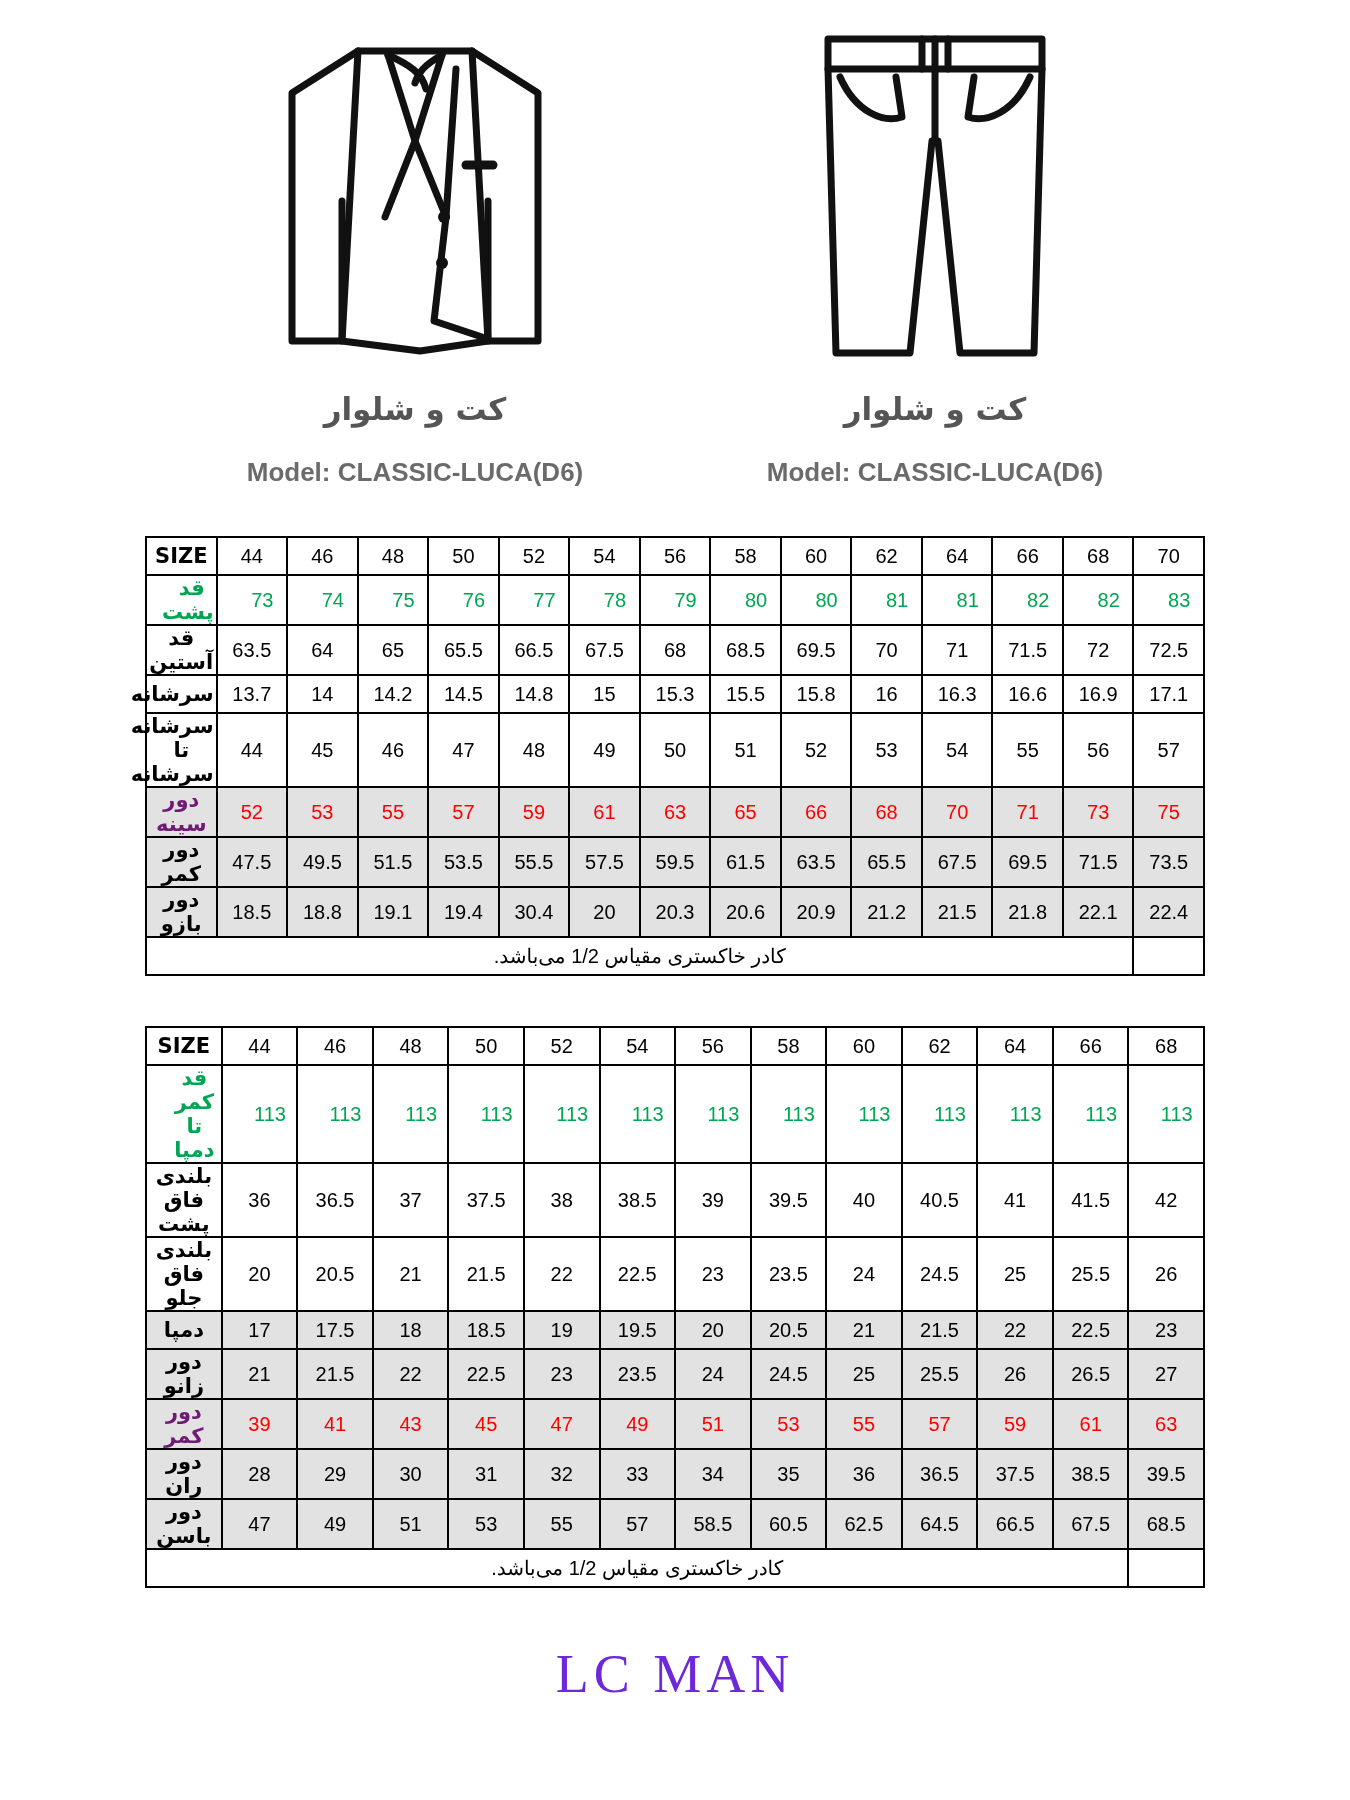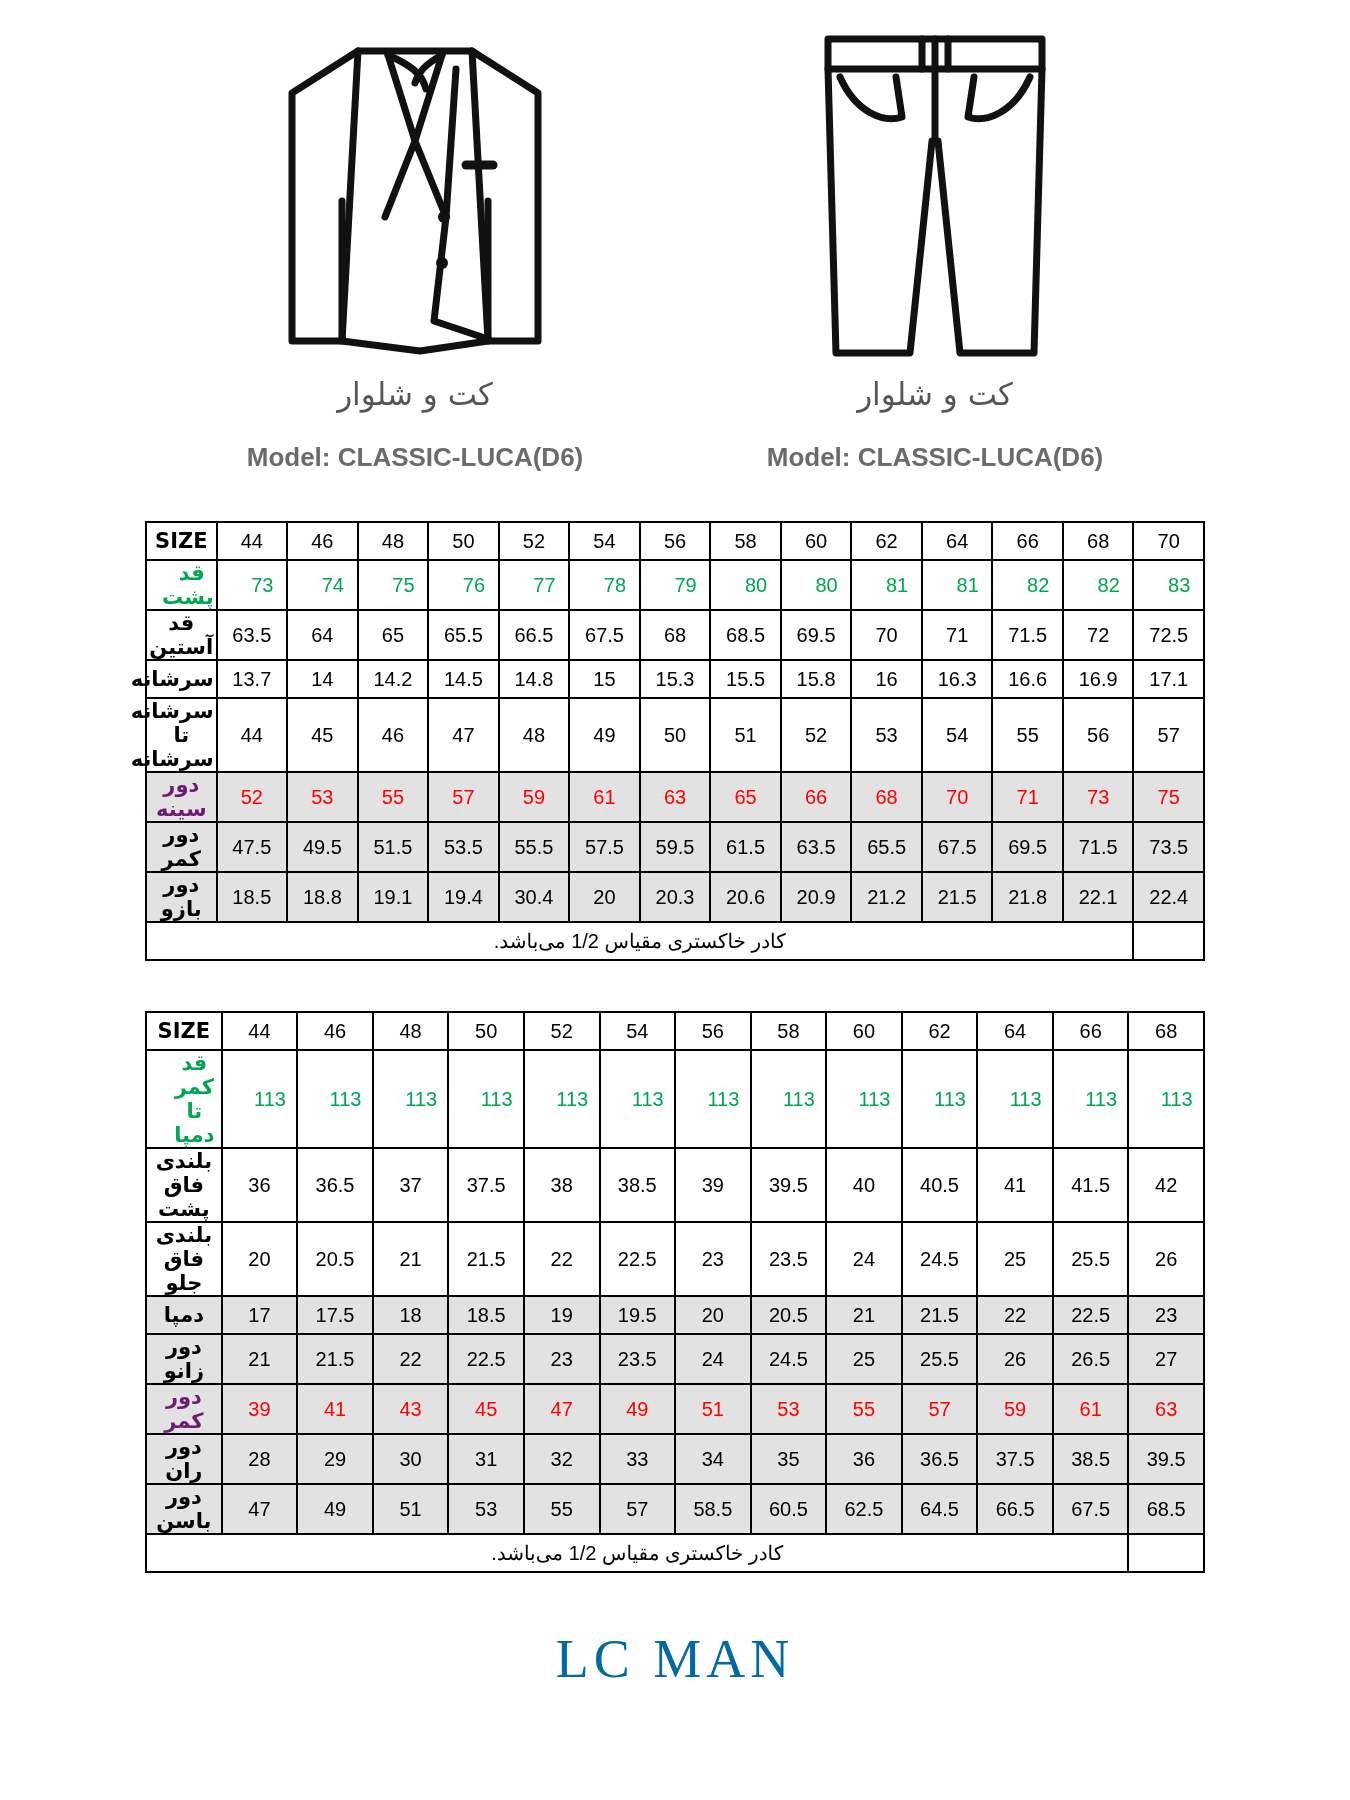--- a/index.html
+++ b/index.html
@@ -33,23 +33,23 @@
     align-items: center;
   }
   .product-art {
     height: 350px;
     display: flex;
     align-items: center;
     justify-content: center;
   }
   .product-title {
     font-size: 31px;
-    font-weight: 400;
+    font-weight: 700;
     color: #555555;
-    margin-top: 8px;
+    margin-top: 23px;
     direction: rtl;
     letter-spacing: 0.5px;
   }
   .product-model {
     font-size: 26px;
     font-weight: 700;
     color: #6b6b6b;
     margin-top: 30px;
     direction: ltr;
     font-family: "Liberation Sans", sans-serif;
@@ -104,21 +104,21 @@
   
   .footer-logo {
     margin-top: 58px;
     text-align: center;
     direction: ltr;
   }
   .logo-main {
     font-family: "Liberation Serif", "DejaVu Serif", serif;
     font-size: 54px;
     letter-spacing: 5px;
-    color: #0369a1;
+    color: #6d28d9;
     line-height: 1.05;
   }
   .logo-sub {
     font-family: "Liberation Serif", "DejaVu Serif", serif;
     font-size: 25px;
     letter-spacing: 1.2px;
     color: #1a1a1a;
     margin-top: 4px;
     font-weight: 700;
   }

